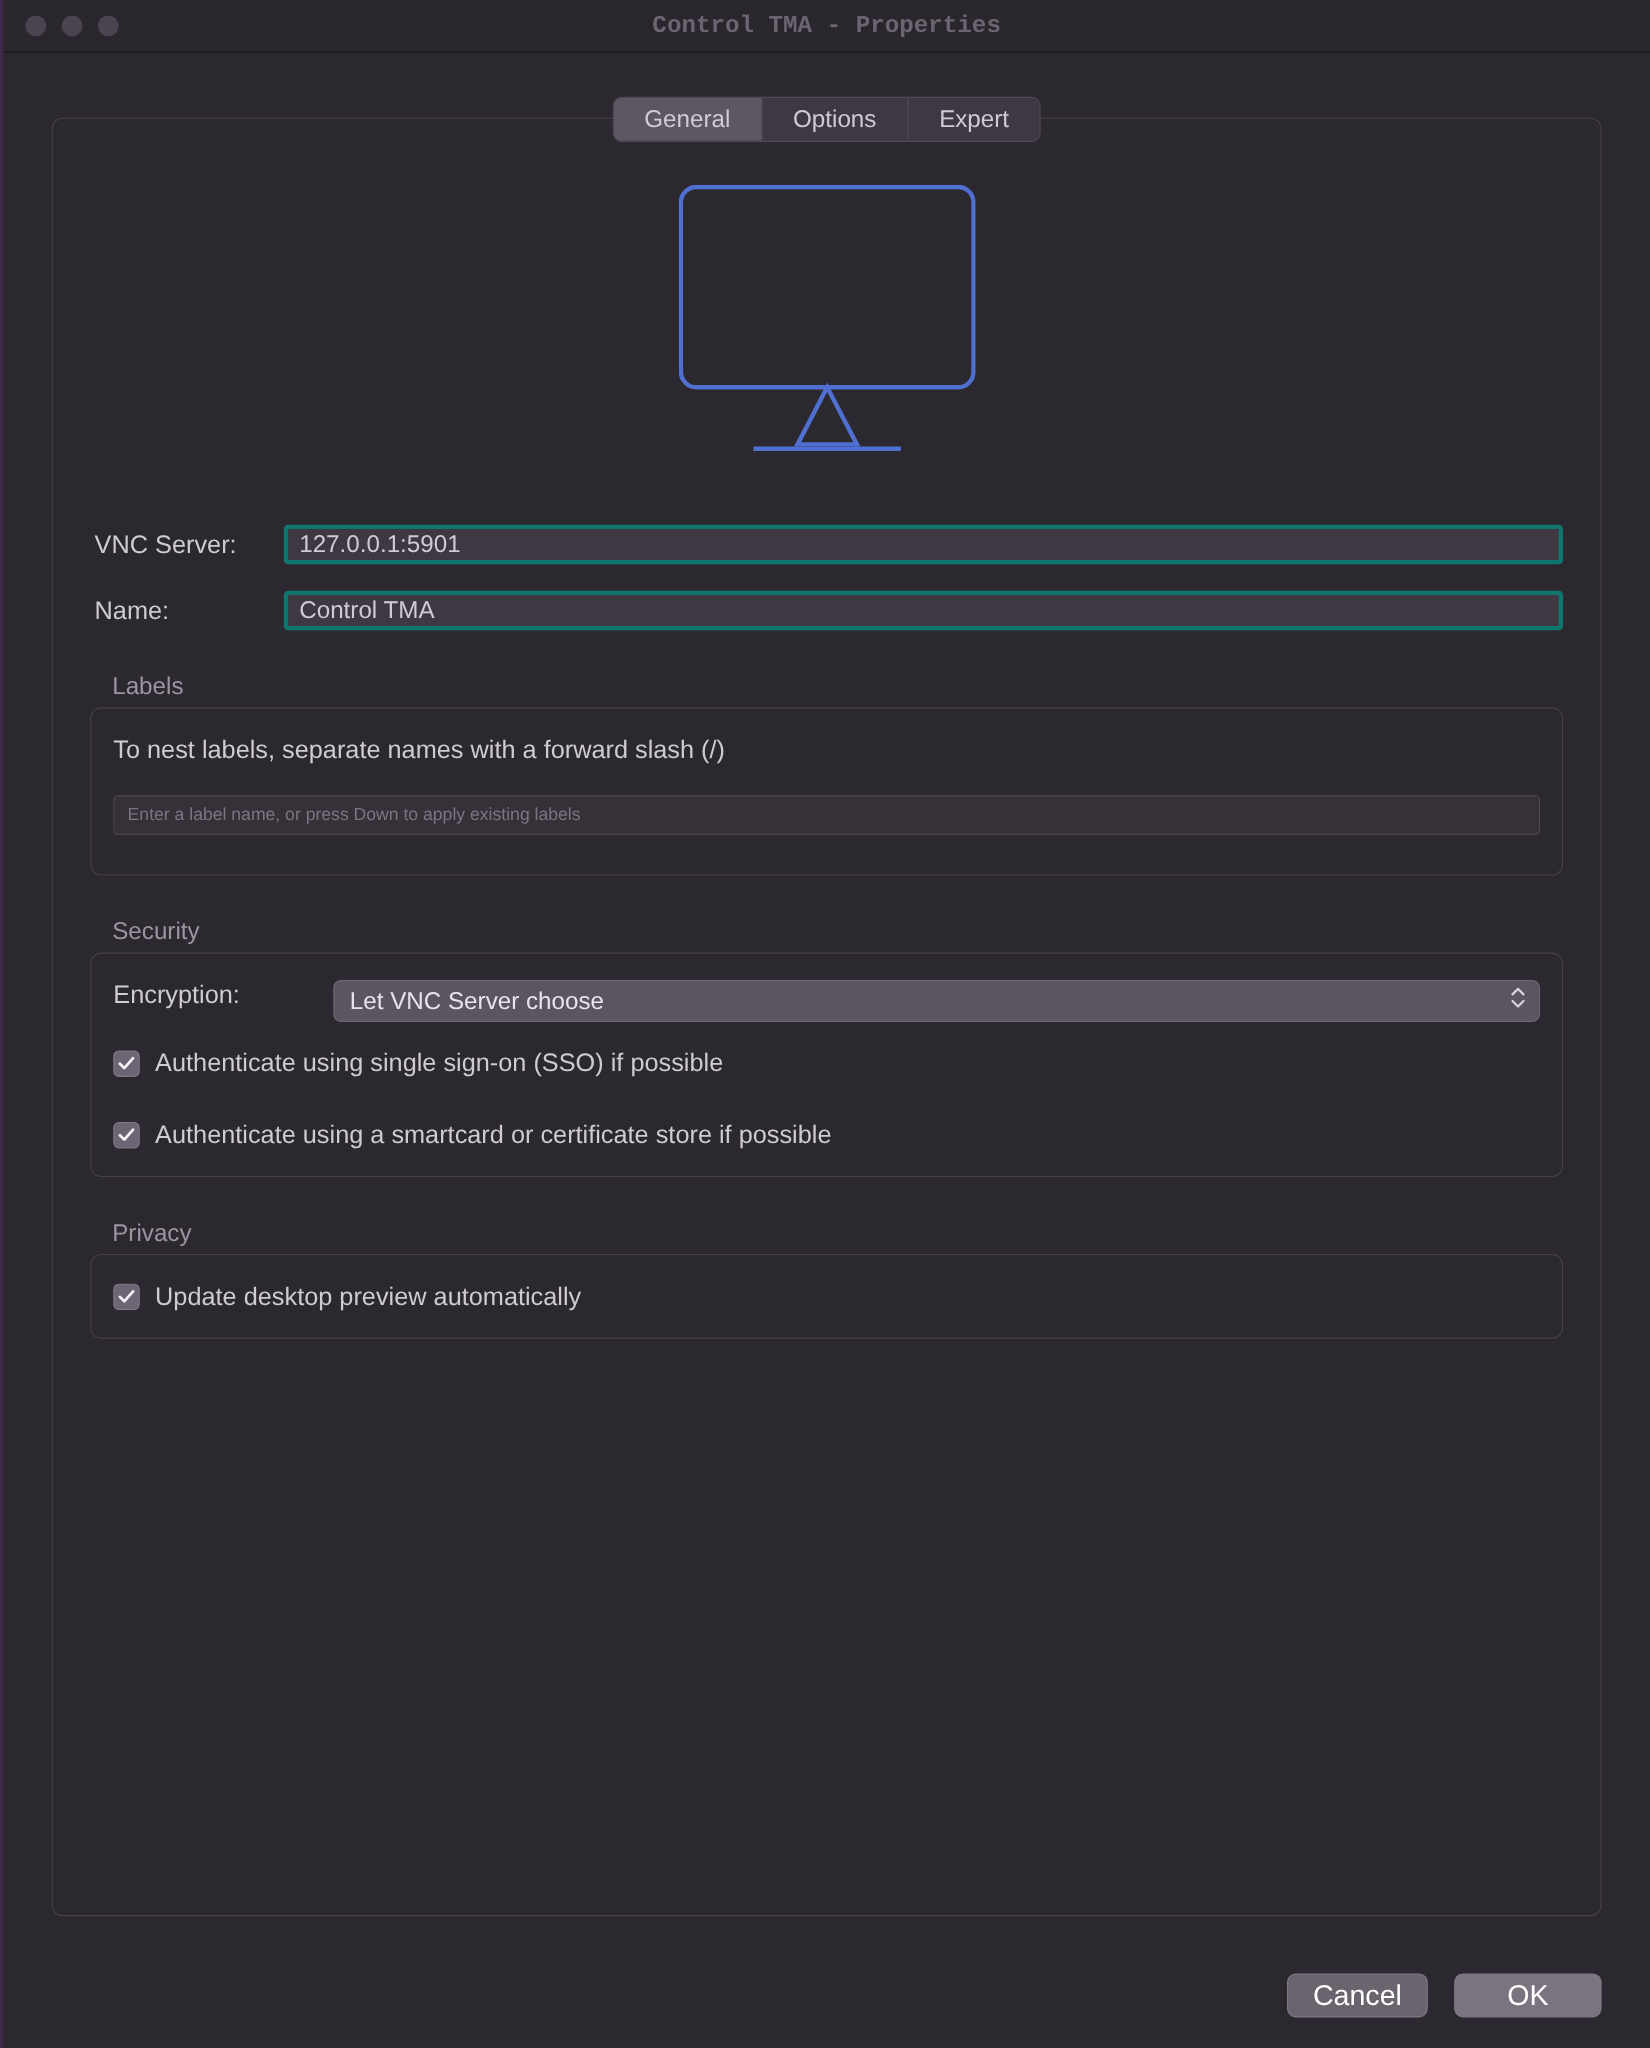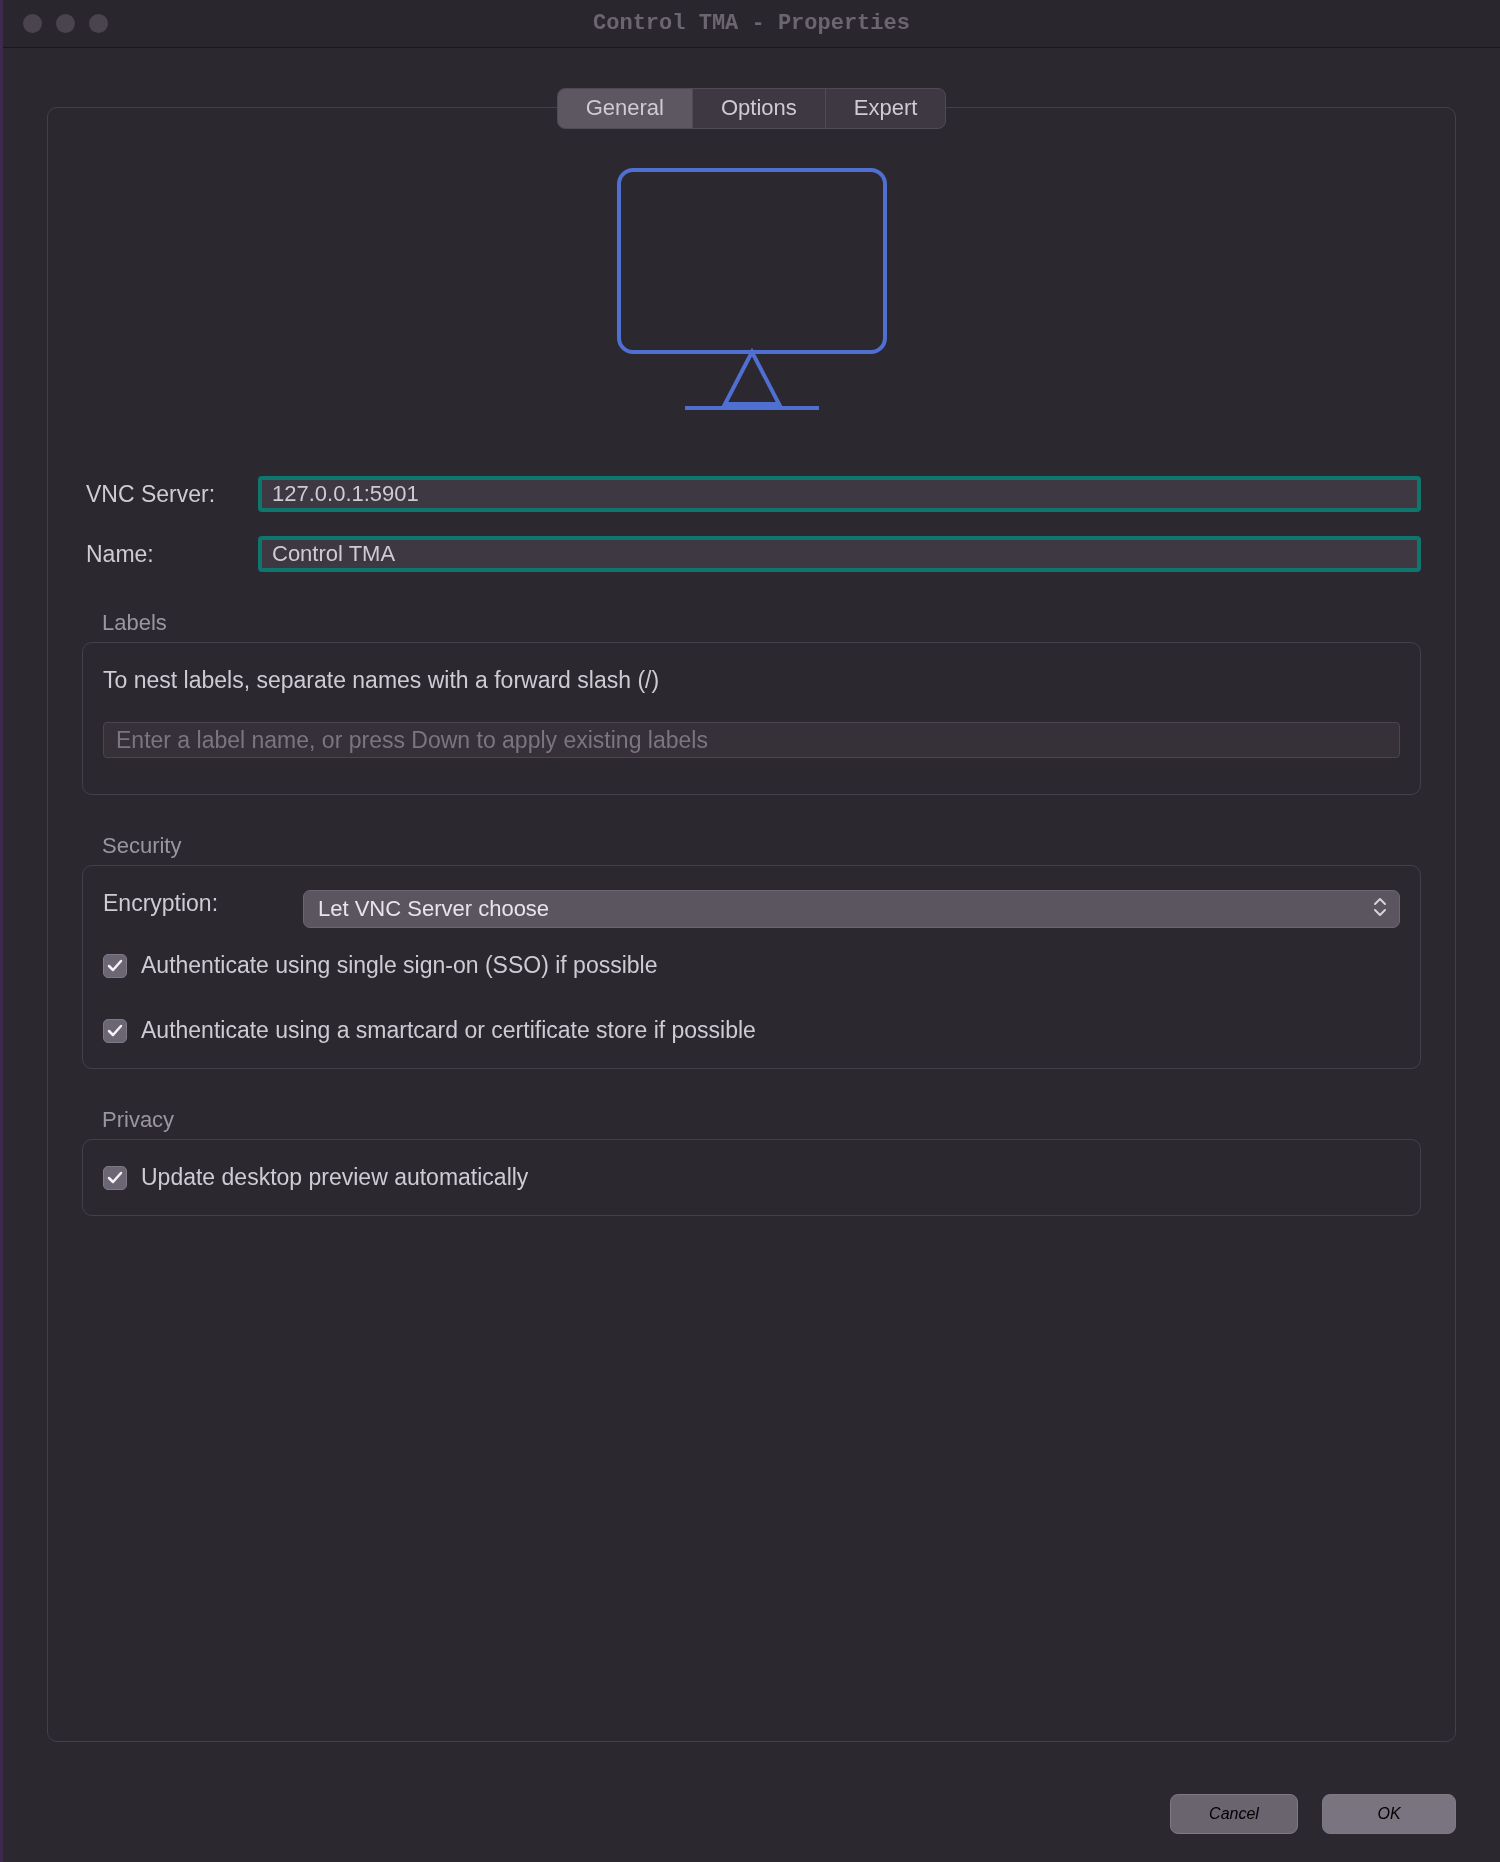--- a/index.html
+++ b/index.html
@@ -147,21 +147,21 @@
     color: var(--text-main);
     margin-bottom: 28px;
   }
   .label-input {
     width: 100%;
     height: 36px;
     background: var(--input-bg-dark);
     border: 1px solid #4b4550;
     border-radius: 4px;
     color: var(--text-main);
-    font-size: 23px;
+    font-size: 16px;
     padding: 0 12px;
     outline: none;
   }
   .label-input::placeholder { color: var(--text-placeholder); font-style: normal; }
 
   .enc-row {
     display: flex; align-items: flex-start;
     margin-bottom: 24px;
   }
   .enc-label {
@@ -210,25 +210,24 @@
   .footer {
     display: flex; justify-content: flex-end;
     gap: 24px;
     padding: 24px 44px 28px 44px;
   }
   .btn {
     min-width: 128px;
     height: 40px;
     border-radius: 8px;
     display: flex; align-items: center; justify-content: center;
-    font-size: 16px;
-    color: #000000;
+    font-size: 26px;
+    color: #ffffff;
     cursor: pointer;
     border: 1px solid #7f7986;
-    font-style: italic;
   }
   .btn-cancel { background: var(--btn-bg); }
   .btn-ok { background: var(--btn-bg-light); min-width: 134px; }
 </style>
 </head>
 <body>
 
 <div class="window">
 
   <div class="titlebar">

